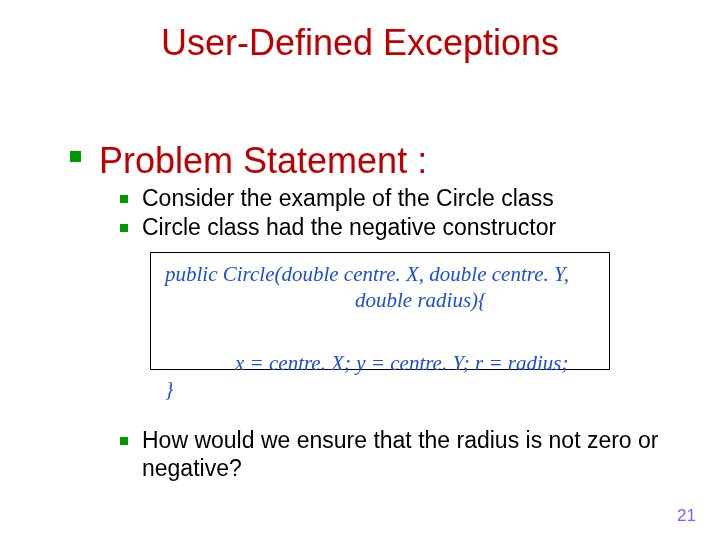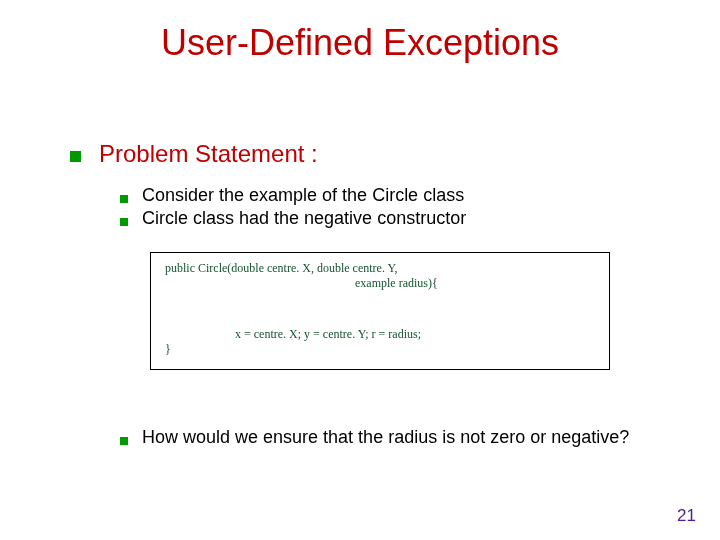--- a/index.html
+++ b/index.html
@@ -36,21 +36,21 @@
   .bullet-l1 {
     width: 11px;
     height: 11px;
     background: #009900;
     flex-shrink: 0;
     margin-top: 11px;
     margin-right: 18px;
   }
   .level1-text {
     color: #c00000;
-    font-size: 24px;
+    font-size: 36px;
   }
   .level2-block {
     position: absolute;
     left: 120px;
     top: 185px;
   }
   .level2 {
     display: flex;
     align-items: flex-start;
     margin-bottom: 1px;
@@ -58,56 +58,57 @@
   .bullet-l2 {
     width: 8px;
     height: 8px;
     background: #009900;
     flex-shrink: 0;
     margin-top: 10px;
     margin-right: 14px;
   }
   .level2-text {
     color: #000;
-    font-size: 18px;
+    font-size: 23px;
     line-height: 1.2;
   }
   .codebox {
     position: absolute;
     left: 150px;
     top: 252px;
     width: 460px;
     height: 118px;
     border: 1px solid #000;
     box-sizing: border-box;
     padding: 8px 14px 8px 14px;
     font-family: "Times New Roman", Times, serif;
-    font-size: 12px;
-    color: #14532d;
+    font-size: 21px;
+    color: #1d4ed8;
     line-height: 1.25;
+    font-style: italic;
   }
   .code-line2 { padding-left: 190px; }
   .code-line3 { padding-left: 70px; margin-top: 36px; }
   .code-line4 { padding-left: 0; }
   .level2-bottom {
     position: absolute;
     left: 120px;
     top: 410px;
     width: 560px;
     margin-top: 17px;
   }
   .level2-bottom .level2-text {
     max-width: 540px;
   }
   .pagenum {
     position: absolute;
     right: 24px;
     bottom: 14px;
     font-size: 17px;
-    color: #4c1d95;
+    color: #8b5cf6;
   }
 </style>
 </head>
 <body>
 
 <div class="slide">
 
   <div class="title">User-Defined Exceptions</div>
 
   <div class="level1">
@@ -121,21 +122,21 @@
       <div class="level2-text">Consider the example of the Circle class</div>
     </div>
     <div class="level2">
       <div class="bullet-l2"></div>
       <div class="level2-text">Circle class had the negative  constructor</div>
     </div>
   </div>
 
   <div class="codebox">
     <div>public Circle(double centre. X, double centre. Y,</div>
-    <div class="code-line2">example radius){</div>
+    <div class="code-line2">double radius){</div>
     <div class="code-line3">x  = centre. X; y = centre. Y;  r = radius;</div>
     <div class="code-line4">}</div>
   </div>
 
   <div class="level2-bottom">
     <div class="level2">
       <div class="bullet-l2"></div>
       <div class="level2-text">How would we ensure that the radius is not zero or negative?</div>
     </div>
   </div>

